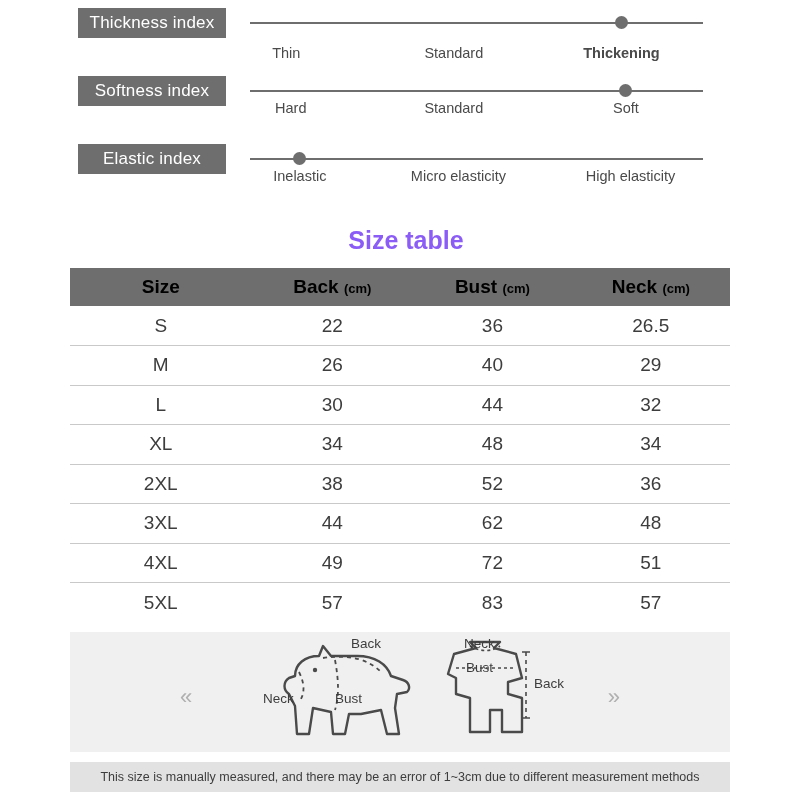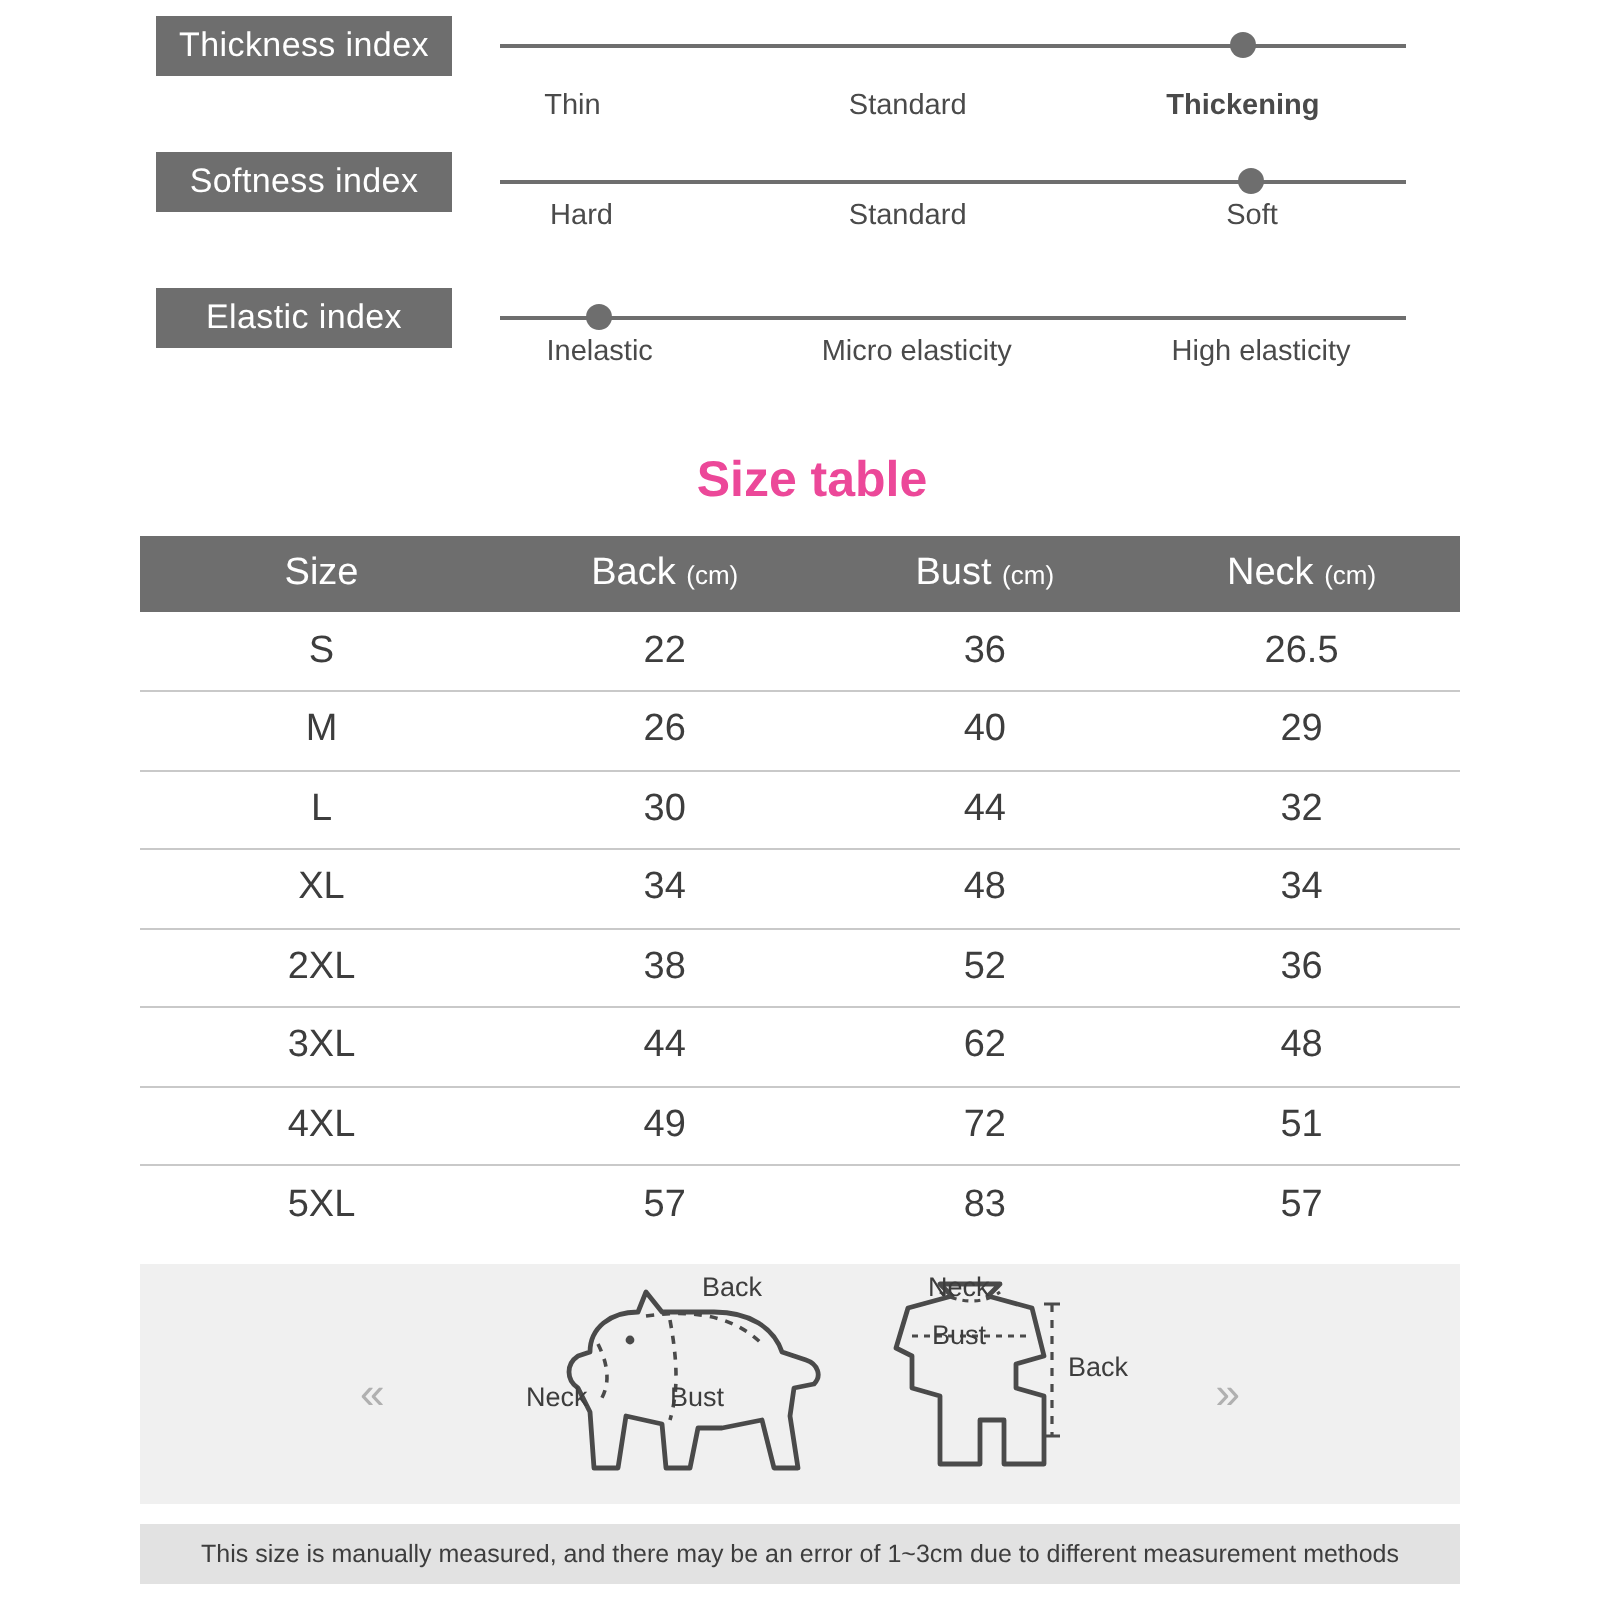--- a/index.html
+++ b/index.html
@@ -67,33 +67,33 @@
     white-space: nowrap;
   }
 
   
   .table-title {
     position: absolute;
     top: 226px; left: 12px; right: 0;
     text-align: center;
     font-size: 25px;
     font-weight: bold;
-    color: #ec4899;
+    color: #8b5cf6;
   }
   .size-table {
     position: absolute;
     top: 268px;
     left: 70px;
     width: 660px;
     border-collapse: collapse;
   }
   .size-table th {
     background: #6e6e6e;
-    color: #ffffff;
-    font-weight: normal;
+    color: #000000;
+    font-weight: bold;
     font-size: 19px;
     height: 38px;
     text-align: center;
   }
   .size-table th .unit { font-size: 13px; }
   .size-table td {
     height: 39.5px;
     text-align: center;
     font-size: 19px;
     color: #3d3d3d;

